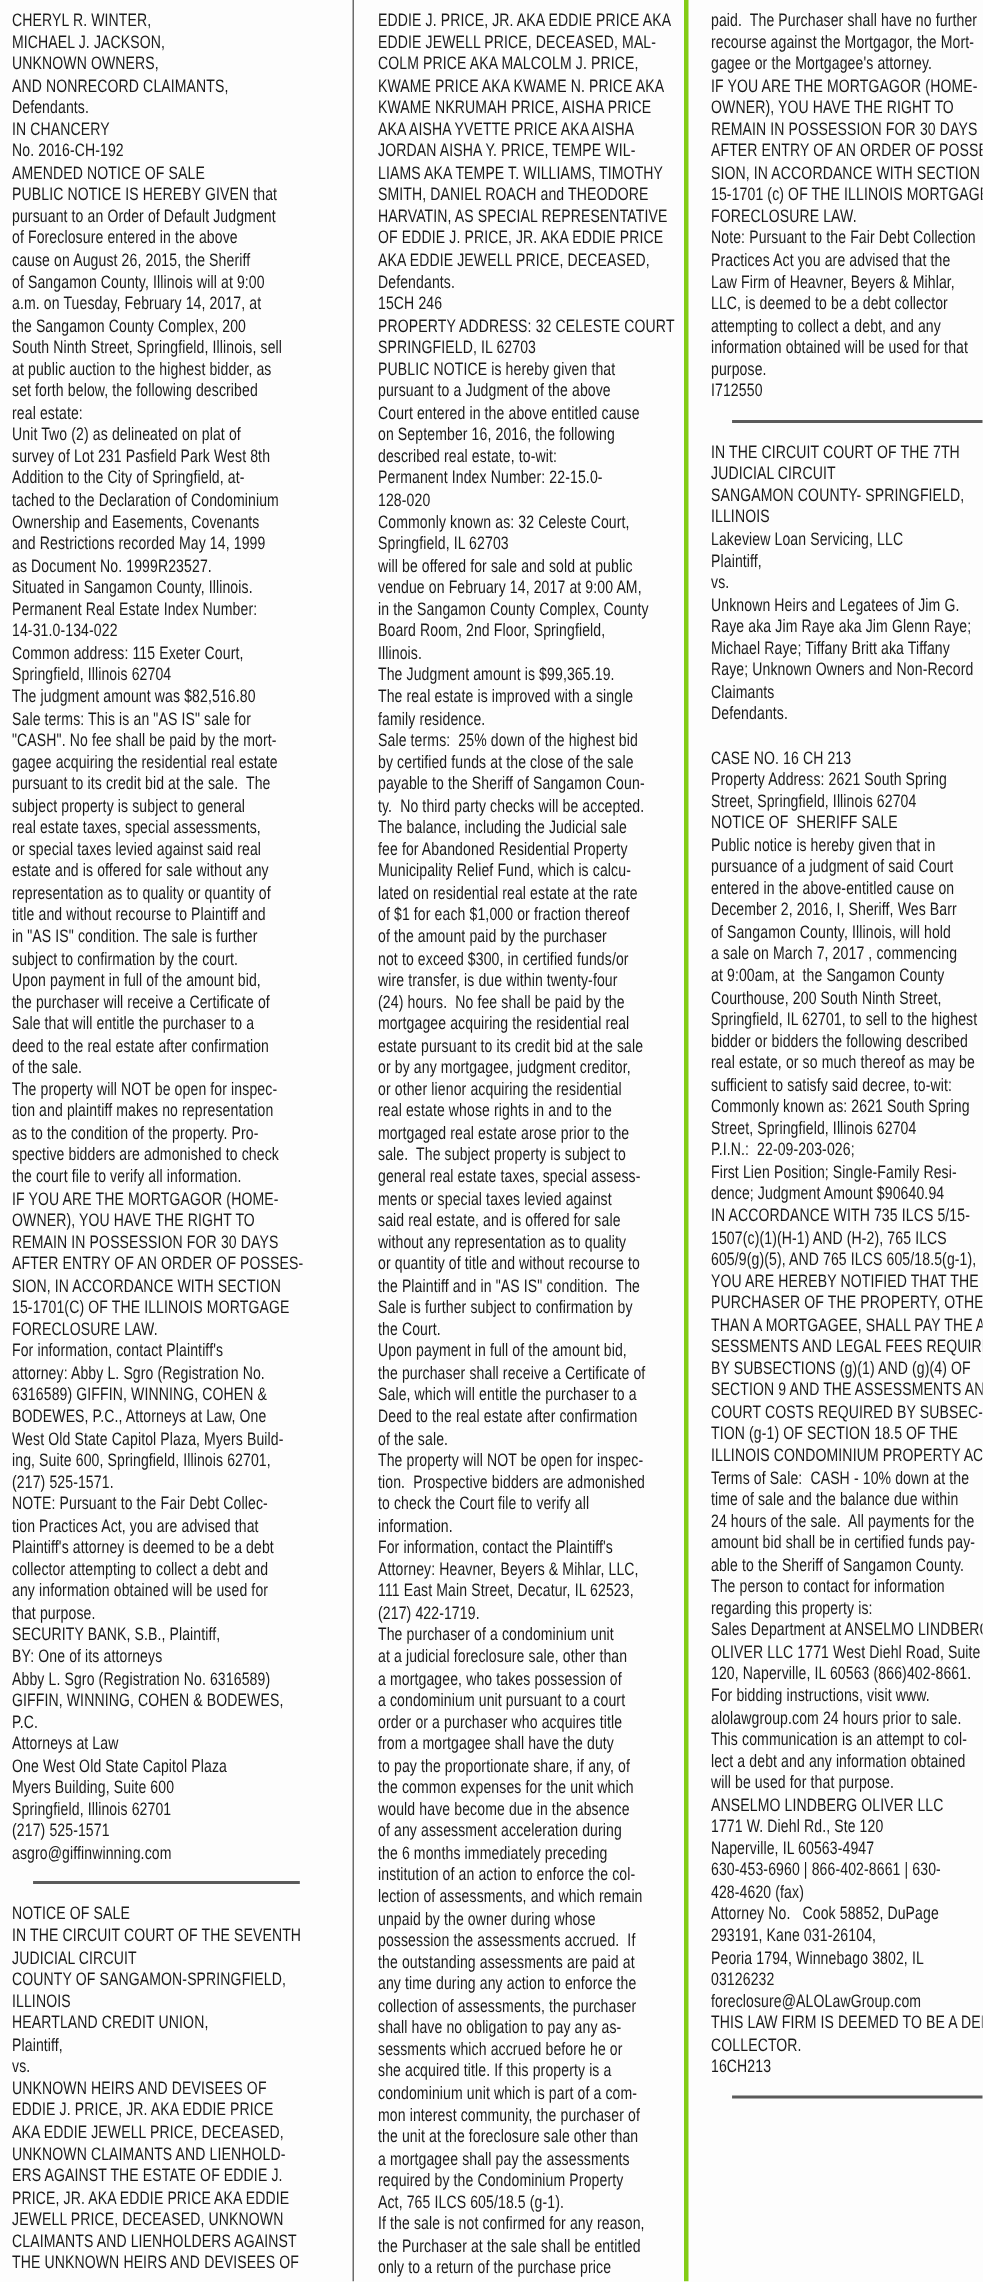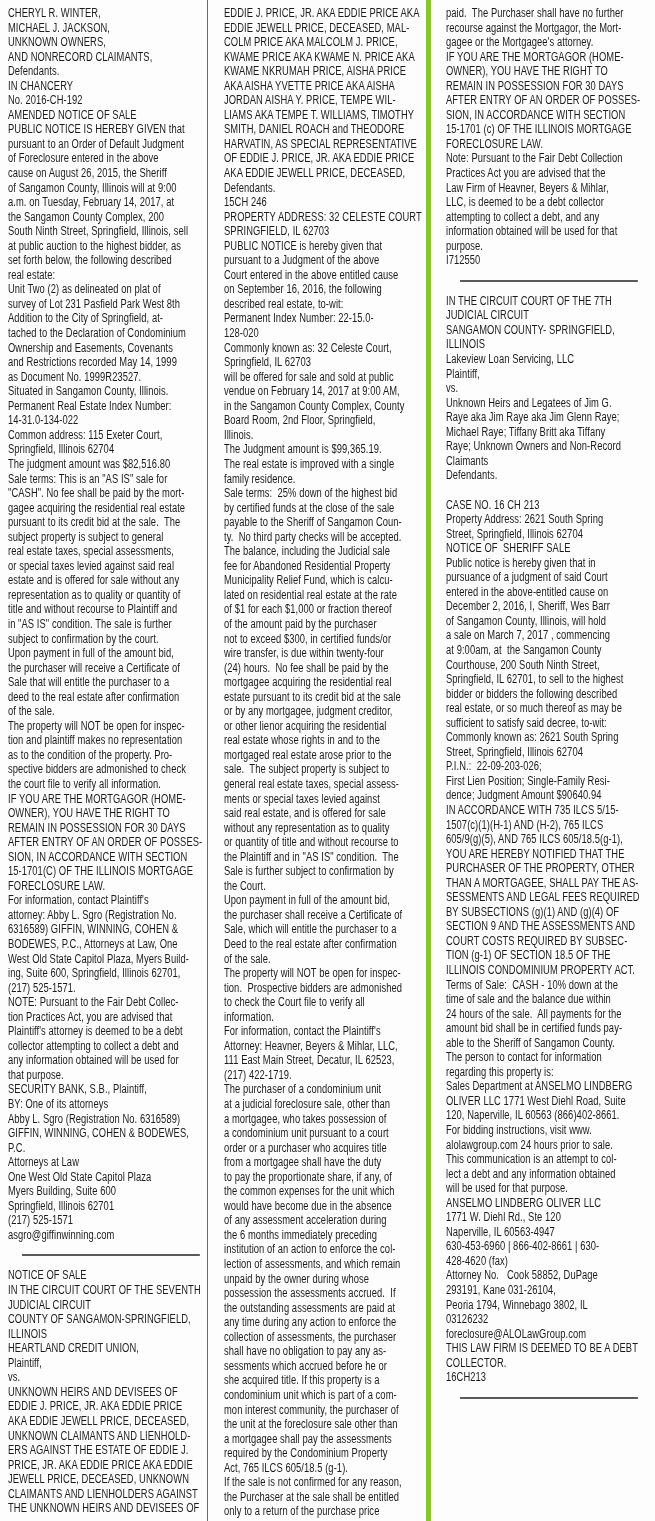--- a/index.html
+++ b/index.html
@@ -18,28 +18,28 @@
     display: flex;
     width: 655px;
     height: 1521px;
   }
   .column {
     box-sizing: border-box;
     padding-top: 6px;
     height: 1521px;
   }
   .column-1 {
-    width: 208px;
+    width: 236px;
     padding-left: 8px;
     border-right: 1px solid #6b6b6b;
   }
   .column-2 {
     width: 223px;
     padding-left: 16px;
-    border-right: 5px solid #84cc16;
+    border-right: 3px solid #84cc16;
   }
   .column-3 {
     flex: 1;
     padding-left: 15px;
   }
   .column-inner {
     width: 258px;
     transform: scaleX(0.78);
     transform-origin: 0 0;
   }

